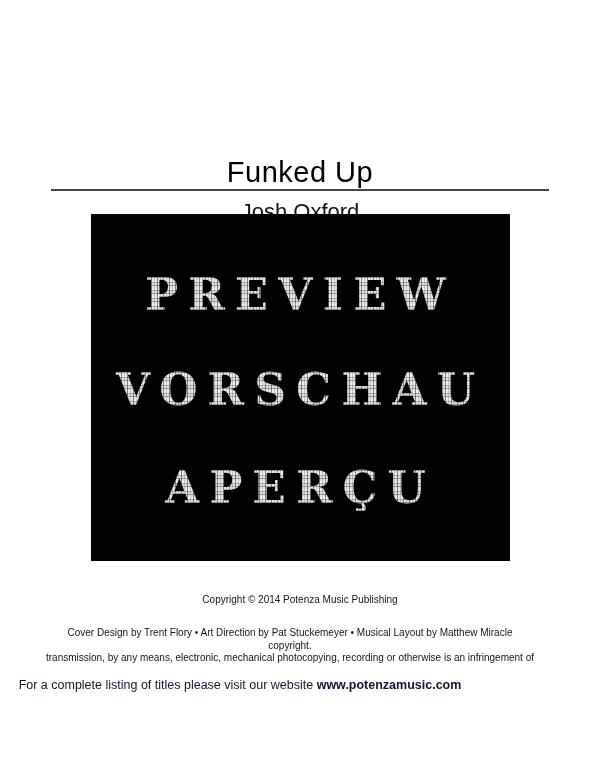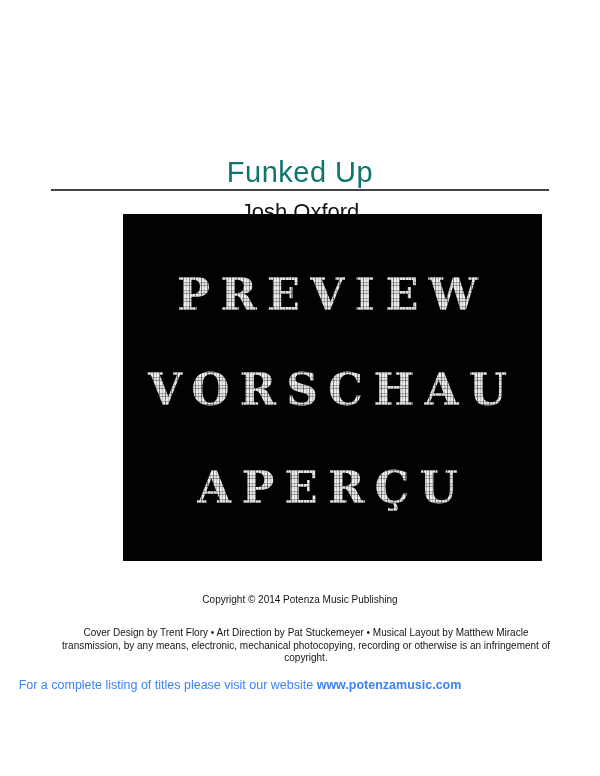--- a/index.html
+++ b/index.html
@@ -13,21 +13,21 @@
     overflow: hidden;
   }
 
   .title {
     position: absolute;
     top: 156px; left: 0;
     width: 600px;
     text-align: center;
     font-size: 29px;
     letter-spacing: 0.5px;
-    color: #0f766e;
+    color: #000000;
   }
 
   .rule {
     position: absolute;
     top: 189px; left: 51px;
     width: 498px; height: 2px;
     background: #454545;
   }
 
   .composer {
@@ -37,21 +37,20 @@
     text-align: center;
     font-size: 22px;
     color: #141414;
   }
 
   .preview-box {
     position: absolute;
     top: 214px; left: 91px;
     width: 419px; height: 347px;
     background: #020202;
-    margin-left: 32px;
   }
 
   .preview-word {
     position: absolute;
     left: 0;
     width: 100%;
     text-align: center;
     font-family: "DejaVu Serif", serif;
     font-weight: bold;
     font-size: 44px;
@@ -90,30 +89,29 @@
   }
 
   .credits {
     position: absolute;
     top: 627px; left: 0;
     width: 580px;
     text-align: center;
     font-size: 10px;
     line-height: 12.5px;
     color: #141414;
-    padding-left: 16px;
   }
 
   .website {
     position: absolute;
     top: 678px; left: 0;
     width: 480px;
     text-align: center;
     font-size: 12.5px;
-    color: #3b82f6;
+    color: #0f172a;
   }
   .website .url { font-weight: bold; }
 </style>
 </head>
 <body>
 
 <div class="page">
 
   <div class="title">Funked Up</div>
 
@@ -126,21 +124,21 @@
     <div class="preview-word word-3">APERÇU</div>
     <div class="preview-word word-2">VORSCHAU</div>
   </div>
 
   <div class="copyright">
     <div>Copyright © 2014 Potenza Music Publishing</div>
   </div>
 
   <div class="credits">
     <div>Cover Design by Trent Flory • Art Direction by Pat Stuckemeyer • Musical Layout by Matthew Miracle</div>
+    <div>copyright.</div>
     <div>transmission, by any means, electronic, mechanical photocopying, recording or otherwise is an infringement of</div>
-    <div>copyright.</div>
   </div>
 
   <div class="website">
     <span>For a complete listing of titles please visit our website </span><span class="url">www.potenzamusic.com</span>
   </div>
 
 </div>
 
 </body></html>

